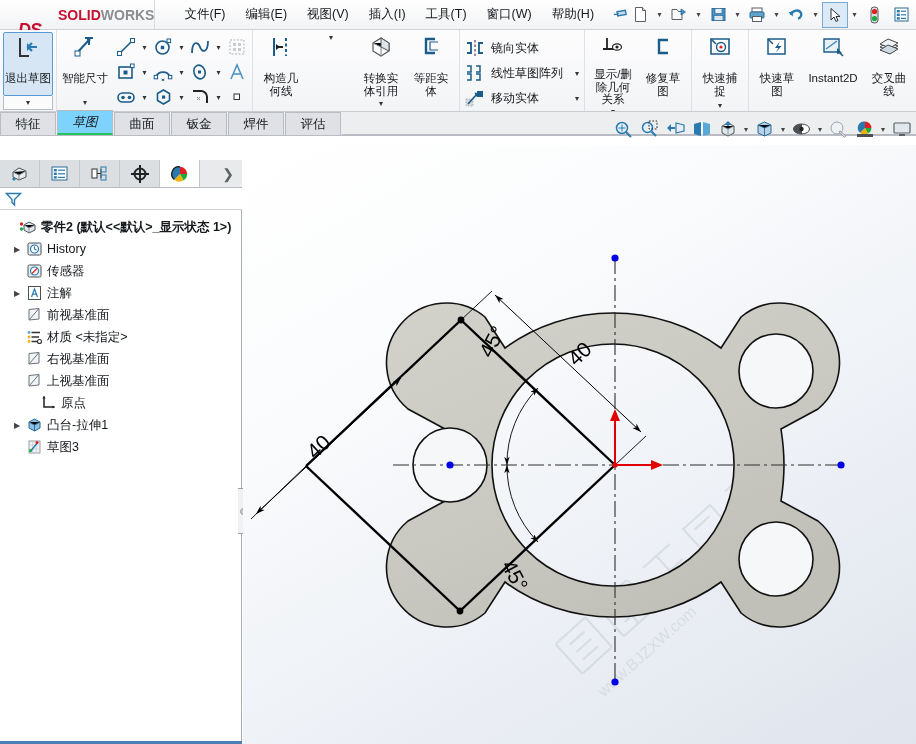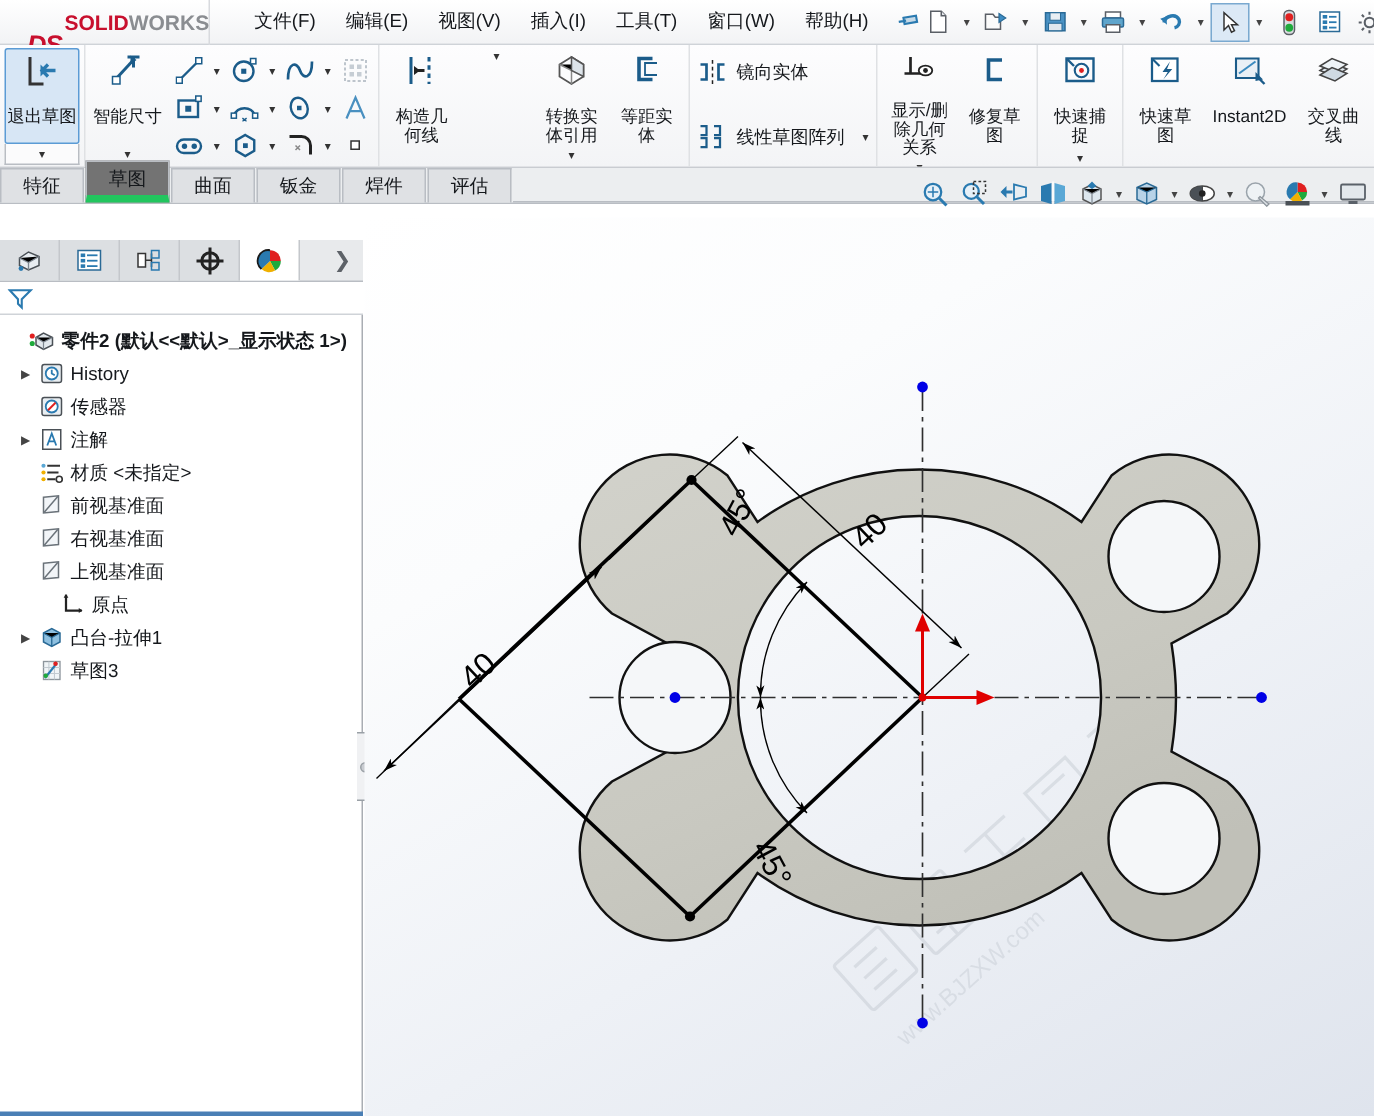--- a/index.html
+++ b/index.html
@@ -18,21 +18,21 @@
     position:absolute; left:0; top:0; width:916px; height:30px;
     background:linear-gradient(#ffffff,#f2f3f5);
     border-bottom:1px solid #cfd3d8;
     display:flex; align-items:center;
   }
   .logo {
     width:160px; height:30px; display:flex; align-items:center;
     padding-left:18px; border-right:1px solid #d8dade;
   }
   .logo .ds { color:#c8102e; font-weight:bold; font-size:18px; font-style:italic; letter-spacing:-1px;margin-top:32px; }
-  .logo .sw { color:#c8102e; font-weight:bold; font-size:14px; letter-spacing:0px; margin-left:2px;}
+  .logo .sw { color:#c8102e; font-weight:bold; font-size:14px; letter-spacing:0px; margin-left:17px;}
   .logo .sw2 { color:#8a8d91; font-weight:bold; font-size:14px; }
   .menu-items { display:flex; align-items:center; gap:2px; margin-left:20px; }
   .menu-item {
     padding:4px 9px; font-size:12.5px; color:#15181c; cursor:default; white-space:nowrap;
   }
   .pin-icon { margin-left:8px; color:#2a7ab0; font-size:15px; transform:rotate(35deg); }
 
   .qat { display:flex; align-items:center; margin-left:auto; padding-right:4px; gap:1px; }
   .qat-btn {
     width:26px; height:26px; display:flex; align-items:center; justify-content:center;
@@ -61,36 +61,36 @@
              display:flex; align-items:center; justify-content:center; font-size:8px; color:#333; }
 
   .rsmallgrid { display:flex; flex-direction:column; gap:1px; padding-top:3px; }
   .rrow { display:flex; align-items:center; gap:1px; height:24px; }
   .ricon {
     width:24px; height:22px; display:flex; align-items:center; justify-content:center;
     cursor:default; border:1px solid transparent;
   }
   .rcaret { width:11px; height:22px; display:flex; align-items:center; justify-content:center; font-size:8px; color:#333; cursor:default; }
 
-  .rlabeled { display:flex; flex-direction:column; gap:19px; padding-top:4px; }
+  .rlabeled { display:flex; flex-direction:column; gap:1px; padding-top:4px; }
   .rlrow { display:flex; align-items:center; height:24px; cursor:default; padding:0 2px; }
   .rlrow .t { font-size:12px; margin-left:6px; color:#15181c; white-space:nowrap; }
   .rlrow .c { font-size:8px; color:#333; margin-left:auto; padding-left:12px; }
 
   
   .tabstrip {
     position:absolute; left:0; top:112px; width:916px; height:24px;
     background:#eceef0; border-bottom:1px solid #b9bdc3; display:flex; align-items:flex-end;
   }
   .tab {
     height:23px; min-width:56px; padding:11px 14px; display:flex; align-items:center; justify-content:center;
     font-size:12.5px; color:#15181c; background:#dfe1e4; border:1px solid #b9bdc3; border-bottom:none;
     margin-right:1px; cursor:default;
   }
-  .tab.active { background:#737373; height:24px; border-bottom:5px solid #22c55e; }
+  .tab.active { background:#7dd3fc; height:24px; border-bottom:2px solid #22c55e;font-style:italic; }
   .tabstrip-fill { flex:1; border-bottom:1px solid #b9bdc3; }
 
   
   .headsup {
     position:absolute; right:0; top:114px; height:30px; display:flex; align-items:center; gap:1px;
     padding-right:2px;
   }
   .hu-btn { width:25px; height:24px; display:flex; align-items:center; justify-content:center; cursor:default; border:1px solid transparent;}
   .hu-caret { width:10px; height:24px; display:flex; align-items:center; justify-content:center; font-size:8px; color:#444; cursor:default;}
 
@@ -702,39 +702,39 @@
               <path d="M5.5 12 L8.5 4 L11.5 12 M6.7 9.2 L10.3 9.2" stroke="#2a7ab0" stroke-width="1.2" fill="none"></path>
             </svg>
         </span>
         <span class="tlbl">注解</span>
       </div>
 
       <div class="tnode" style="padding-left:10px;">
         <span class="texp"></span>
         <span class="ticon">
           <svg width="17" height="16" viewBox="0 0 17 16">
+              <path d="M3 2.5 L13 1.5 L13 12 L3 13z" fill="#f2f5f8" stroke="#6a7279" stroke-width="1"></path>
+              <path d="M3.5 12.5 L12.5 2" stroke="#6a7279" stroke-width="1"></path>
+            </svg>
+        </span>
+        <span class="tlbl">前视基准面</span>
+      </div>
+
+      <div class="tnode" style="padding-left:10px;">
+        <span class="texp"></span>
+        <span class="ticon">
+          <svg width="17" height="16" viewBox="0 0 17 16">
               <circle cx="3" cy="3.5" r="1.4" fill="#5aa8d6"></circle>
               <circle cx="3" cy="8" r="1.4" fill="#f0b000"></circle>
               <circle cx="3" cy="12.5" r="1.4" fill="#f0b000"></circle>
               <path d="M5.5 3.5 L14 3.5 M5.5 8 L13 8 M5.5 12.5 L11 12.5" stroke="#333" stroke-width="1.3"></path>
               <circle cx="13.5" cy="12.5" r="2" fill="none" stroke="#333" stroke-width="1.1"></circle>
             </svg>
         </span>
         <span class="tlbl">材质 &lt;未指定&gt;</span>
-      </div>
-
-      <div class="tnode" style="padding-left:10px;">
-        <span class="texp"></span>
-        <span class="ticon">
-          <svg width="17" height="16" viewBox="0 0 17 16">
-              <path d="M3 2.5 L13 1.5 L13 12 L3 13z" fill="#f2f5f8" stroke="#6a7279" stroke-width="1"></path>
-              <path d="M3.5 12.5 L12.5 2" stroke="#6a7279" stroke-width="1"></path>
-            </svg>
-        </span>
-        <span class="tlbl">前视基准面</span>
       </div>
 
       <div class="tnode" style="padding-left:10px;">
         <span class="texp"></span>
         <span class="ticon">
           <svg width="17" height="16" viewBox="0 0 17 16">
               <path d="M3 2.5 L13 1.5 L13 12 L3 13z" fill="#f2f5f8" stroke="#6a7279" stroke-width="1"></path>
               <path d="M3.5 12.5 L12.5 2" stroke="#6a7279" stroke-width="1"></path>
             </svg>
         </span>

